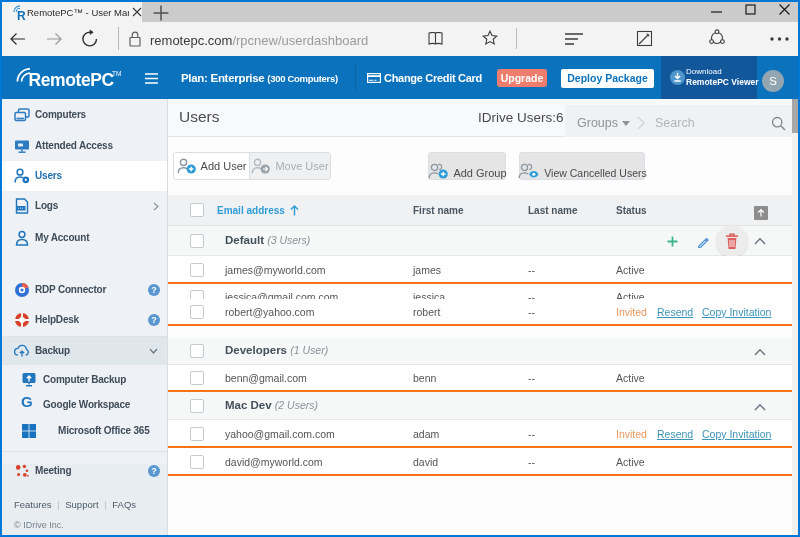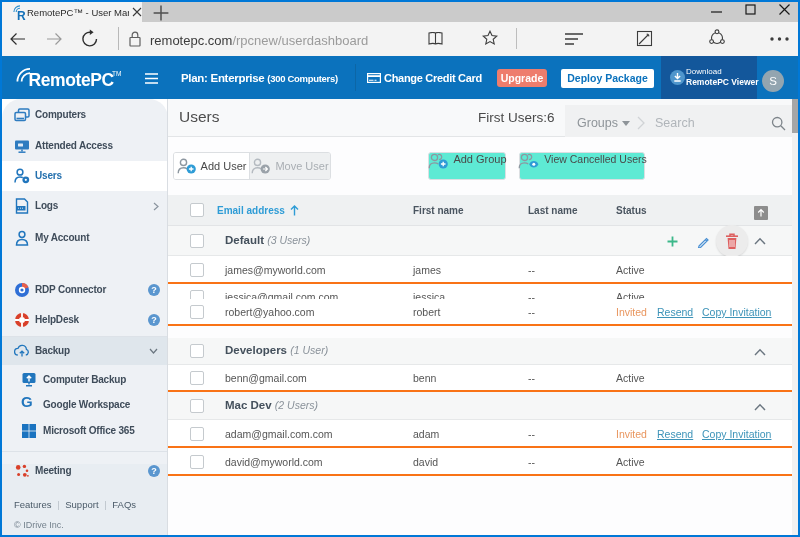--- a/index.html
+++ b/index.html
@@ -30,21 +30,21 @@
 .hdiv { position:absolute; left:353px; top:8px; width:1px; height:27px; background:#0c66a6; }
 .cicon { position:absolute; left:365px; top:17px; }
 .ccard { position:absolute; left:382px; top:16px; font-size:11px; font-weight:bold; letter-spacing:-0.3px; }
 .upg { position:absolute; left:495px; top:13px; width:50px; height:18px; background:#ee7d6d; border-radius:3px; color:#fff; font-size:10.5px; font-weight:bold; text-align:center; line-height:18px; }
 .dep { position:absolute; left:559px; top:13px; width:93px; height:19px; background:#fff; border-radius:2px; color:#0b72bd; font-size:10.5px; font-weight:bold; text-align:center; line-height:19px; }
 .dl { position:absolute; left:659px; top:0; width:96px; height:43px; background:#13579b; }
 .dl .t1 { position:absolute; left:25px; top:11px; font-size:8px; }
 .dl .t2 { position:absolute; left:25px; top:21px; font-size:8.5px; font-weight:bold; white-space:nowrap; }
 .avatar { position:absolute; left:760px; top:14px; width:22px; height:22px; border-radius:50%; background:#93a5b0; color:#fff; font-size:11.5px; text-align:center; line-height:22px; }
 
-.side { position:absolute; left:2px; top:99px; width:166px; height:436px; background:#eef1f5;border-radius:19px; }
+.side { position:absolute; left:2px; top:99px; width:166px; height:436px; background:#eef1f5; }
 .sborder { position:absolute; left:167px; top:99px; width:1px; height:436px; background:#d9dde2; }
 .sitem { position:absolute; left:0; width:166px; height:30px; }
 .sitem .ic { position:absolute; left:12px; top:7px; width:16px; height:16px; }
 .sitem .tx { position:absolute; left:33px; top:9px; font-size:10px; font-weight:bold; letter-spacing:-0.2px; color:#3f4c5a; }
 .sitem.active { background:#fff; }
 .sitem.active .tx { color:#2470ae; }
 .qm { position:absolute; left:146px; top:9px; width:12px; height:12px; border-radius:50%; background:#5a96cf; color:#fff; font-size:9px; font-weight:bold; text-align:center; line-height:12px; }
 .sdiv { position:absolute; left:0; width:166px; height:1px; background:#dde2e8; }
 .sfoot { position:absolute; left:12px; font-size:9.5px; color:#4a5a68; }
 .sfoot b { font-weight:normal; color:#b9c0c7; margin:0 3px; }
@@ -58,21 +58,21 @@
 .groups { position:absolute; left:12px; top:11px; font-size:12.5px; color:#8e9499; }
 .gchev { position:absolute; left:57px; top:16px; width:0; height:0; border-left:4px solid transparent; border-right:4px solid transparent; border-top:5px solid #8e9499; }
 .searchph { position:absolute; left:90px; top:11px; font-size:12.5px; color:#b0b5ba; }
 .mag { position:absolute; left:206px; top:11px; }
 
 .btnrow { position:absolute; left:0; top:38px; width:625px; height:58px; background:#fdfdfe; }
 .bgwrap { position:absolute; left:5px; top:15px; height:28px; border:1px solid #dcdfe2; border-radius:3px; display:flex; overflow:hidden; }
 .bseg { height:26px; font-size:11px; white-space:nowrap; display:flex; align-items:center; justify-content:center; background:#fff; color:#4a4a4a; }
 .bseg.dis { background:#eef0f1; color:#a9aeb3; border-left:1px solid #dcdfe2; }
 .bseg svg { margin-right:4px; flex:none; }
-.btnsolo { position:absolute; top:15px; height:28px; border:1px solid #dcdfe2; border-radius:3px; background:#5eead4; font-size:11px; white-space:nowrap; color:#4a4a4a; display:flex; align-items:flex-start; justify-content:center; }
+.btnsolo { position:absolute; top:15px; height:28px; border:1px solid #dcdfe2; border-radius:3px; background:#e5e5e5; font-size:11px; white-space:nowrap; color:#4a4a4a; display:flex; align-items:flex-end; justify-content:center; }
 .btnsolo svg { margin-right:4px; flex:none; }
 
 .tbl { position:absolute; left:0; top:96px; width:625px; }
 .thead { position:absolute; left:0; top:0; width:625px; height:31px; background:#eff1f2; border-bottom:1px solid #e2e4e6; }
 .th { position:absolute; top:10px; font-size:10px; font-weight:bold; color:#4a5560; }
 .cb { position:absolute; left:22px; width:14px; height:14px; background:#fff; border:1px solid #c5cace; border-radius:2px; }
 .grow { position:absolute; left:0; width:625px; background:#f6f7f7; border-bottom:1px solid #e6e8e9; }
 .gname { position:absolute; left:57px; font-size:11.5px; font-weight:bold; color:#44505c; }
 .gcount { font-weight:normal; font-style:italic; color:#8a929a; font-size:10.5px; }
 .drow { position:absolute; left:0; width:625px; background:#fff; border-bottom:2px solid #f97316; }
@@ -275,21 +275,21 @@
    <div class="abs" style="left:19px;top:3px;color:#2176bd;font-size:15px;font-weight:bold;">G</div>
    <div class="tx" style="left:41px;">Google Workspace</div>
   </div>
   <div class="sitem" style="top:317px;z-index:2;">
    <svg class="ic" viewBox="0 0 16 16" style="left:19px;">
         <rect x="1" y="1" width="6.6" height="6.6" fill="#1a73c0"></rect>
         <rect x="8.4" y="1" width="6.6" height="6.6" fill="#1a73c0"></rect>
         <rect x="1" y="8.4" width="6.6" height="6.6" fill="#1a73c0"></rect>
         <rect x="8.4" y="8.4" width="6.6" height="6.6" fill="#1a73c0"></rect>
       </svg>
-   <div class="tx" style="left:41px;">Microsoft Office 365</div>
+   <div class="tx" style="left:56px;">Microsoft Office 365</div>
   </div>
   <div class="sdiv" style="top:352px;"></div>
   <div class="sitem" style="top:357px;">
    <svg class="ic" viewBox="0 0 16 16">
         <circle cx="4.2" cy="4.4" r="2.3" fill="#d9402a"></circle>
         <circle cx="10.4" cy="3.4" r="1.7" fill="#d9402a"></circle>
         <circle cx="13" cy="7.8" r="1.3" fill="#d9402a"></circle>
         <circle cx="10.8" cy="11.8" r="1.9" fill="#d9402a"></circle>
         <circle cx="4.6" cy="11.4" r="1.5" fill="#d9402a"></circle>
         <circle cx="13.9" cy="12.8" r="0.9" fill="#d9402a"></circle>
@@ -297,21 +297,21 @@
    <div class="tx">Meeting</div>
    <div class="qm">?</div>
   </div>
   <div class="sfoot" style="top:400px;">Features <b>|</b> Support <b>|</b> FAQs</div>
   <div class="scopy" style="top:421px;">© IDrive Inc.</div>
  </div>
  <div class="sborder"></div>
  <div class="main">
   <div class="titlebar">
    <div class="t">Users</div>
-   <div class="totusers">First Users:6</div>
+   <div class="totusers">IDrive Users:6</div>
    <div class="gpanel">
     <div class="groups">Groups</div>
     <div class="gchev"></div>
     <svg class="abs" style="left:72px;top:11px;" width="8" height="14" viewBox="0 0 8 14">
           <path d="M1 1 L7 7 L1 13" fill="none" stroke="#d0d3d6" stroke-width="1.3"></path>
         </svg>
     <div class="searchph">Search</div>
     <svg class="mag" width="15" height="15" viewBox="0 0 15 15">
           <circle cx="6.2" cy="6.2" r="4.7" fill="none" stroke="#7d848a" stroke-width="1.3"></circle>
           <path d="M9.8 9.8 L14 14" stroke="#7d848a" stroke-width="1.3"></path>
@@ -431,21 +431,21 @@
    </div>
    <div class="grow" style="top:197px;height:28px;">
     <div class="cb" style="top:7px;"></div>
     <div class="gname" style="top:7px;">Mac Dev <span class="gcount">(2 Users)</span></div>
     <svg class="abs" style="left:586px;top:11px;" width="12" height="8" viewBox="0 0 12 8">
           <path d="M1 7 L6 1.8 L11 7" fill="none" stroke="#6b7680" stroke-width="1.4"></path>
         </svg>
    </div>
    <div class="drow" style="top:225px;height:28px;">
     <div class="cb" style="top:7px;"></div>
-    <div class="em" style="top:8px;">adam@gmail.com.com</div>
+    <div class="em" style="top:8px;">yahoo@gmail.com.com</div>
     <div class="fn" style="top:8px;">adam</div>
     <div class="ln" style="top:8px;">--</div>
     <div class="st inv" style="top:8px;">Invited</div>
     <div class="lnk" style="left:489px;top:8px;">Resend</div>
     <div class="lnk" style="left:534px;top:8px;">Copy Invitation</div>
    </div>
    <div class="drow" style="top:253px;height:28px;">
     <div class="cb" style="top:7px;"></div>
     <div class="em" style="top:8px;">david@myworld.com</div>
     <div class="fn" style="top:8px;">david</div>

